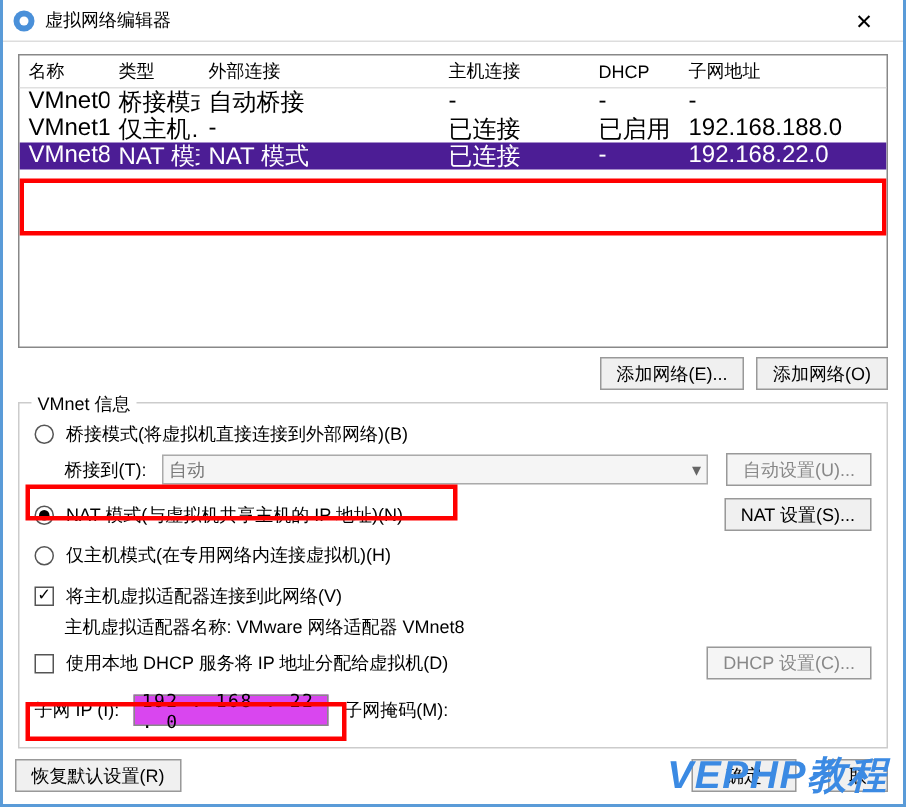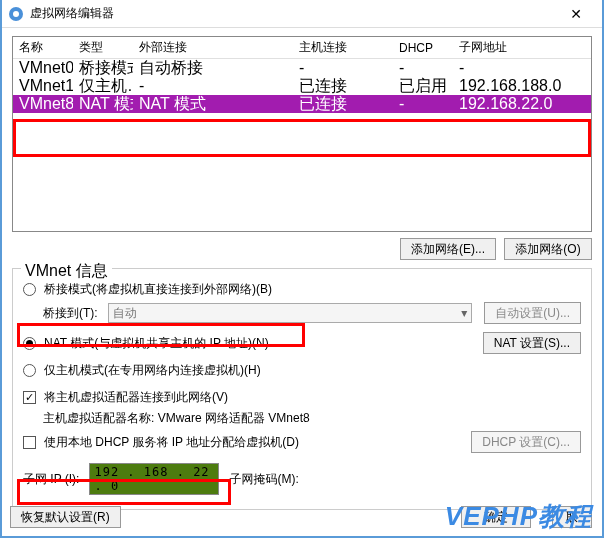--- a/index.html
+++ b/index.html
@@ -47,21 +47,21 @@
   .list-header { display: flex; height: 22px; align-items: center; border-bottom: 1px solid #e0e0e0; font-size: 12px; }
   .list-header > div { padding: 0 6px; }
   .col-name { width: 60px; }
   .col-type { width: 60px; }
   .col-ext  { width: 160px; }
   .col-host { width: 100px; }
   .col-dhcp { width: 60px; }
   .col-subnet { flex: 1; }
   .list-row { display: flex; height: 18px; align-items: center; font-size: 16px; }
   .list-row > div { padding: 0 6px; white-space: nowrap; overflow: hidden; text-overflow: clip; }
-  .row-selected { background: #a21caf; color: #fff; }
+  .row-selected { background: #4c1d95; color: #fff; }
   .red-box1 {
     position: absolute;
     left: 0; right: 0; top: 82px; height: 38px;
     border: 3px solid #ff0000;
     pointer-events: none;
   }
   .btn-row { margin-top: 6px; display: flex; justify-content: flex-end; gap: 8px; }
   .btn {
     border: 1px solid #999;
     background: #f0f0f0;
@@ -77,21 +77,21 @@
     margin-top: 8px;
     border: 1px solid #ccc;
     padding: 8px 10px 10px 10px;
     position: relative;
   }
   .group-title {
     position: absolute;
     top: -8px; left: 8px;
     background: #fff;
     padding: 0 4px;
-    font-size: 16px;
+    font-size: 12px;
   }
   .opt-row { display: flex; align-items: center; margin: 4px 0; font-size: 12px; gap: 4px; }
   .radio, .checkbox {
     width: 13px; height: 13px;
     border: 1px solid #555;
     margin-right: 4px;
     display: inline-flex; align-items: center; justify-content: center;
     background: #fff;
   }
   .radio { border-radius: 50%; }
@@ -110,22 +110,22 @@
     flex: 1;
   }
   .select-box::after {
     content: "▾";
     position: absolute;
     right: 4px;
     color: #666;
   }
   .text-input {
     border: 1px solid #888;
-    background: #4d7c0f;
-    height: 32px;
+    background: #d946ef;
+    height: 21px;
     padding: 0 4px;
     display: flex; align-items: center;
     letter-spacing: 1px;
     font-family: Consolas, monospace;
   }
   .red-box2 {
     position: absolute;
     border: 3px solid #ff0000;
     pointer-events: none;
   }

